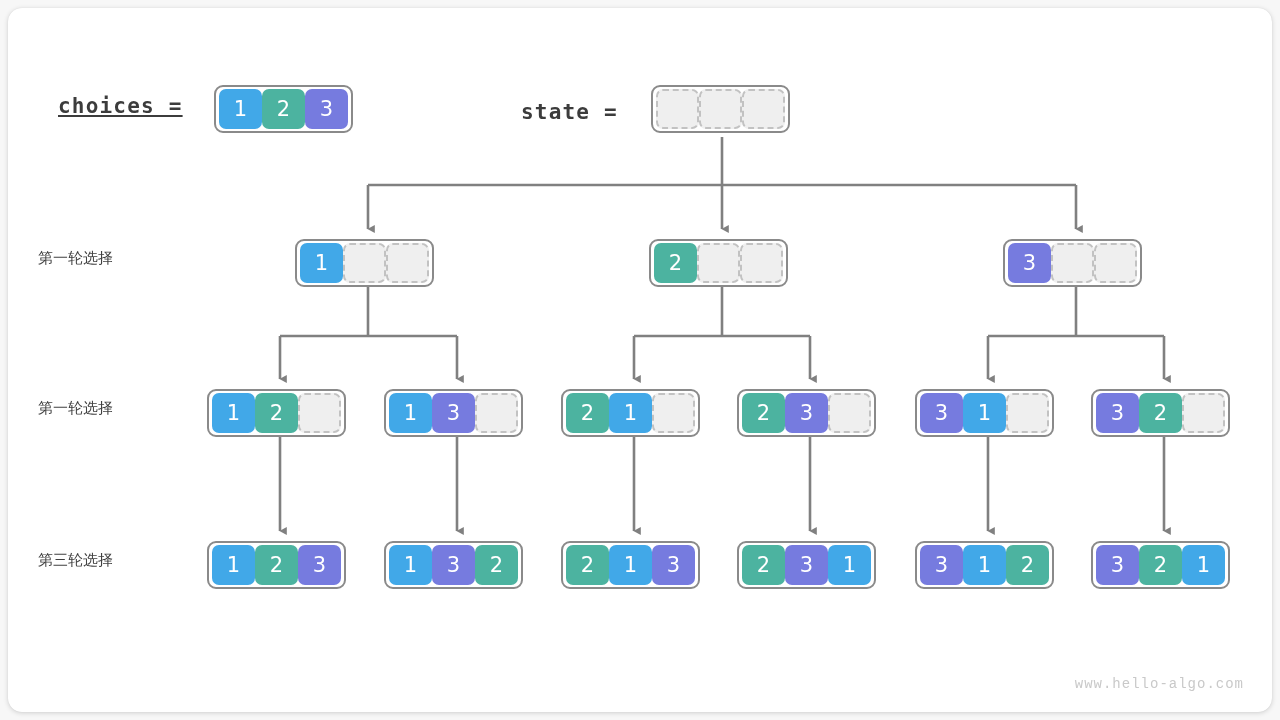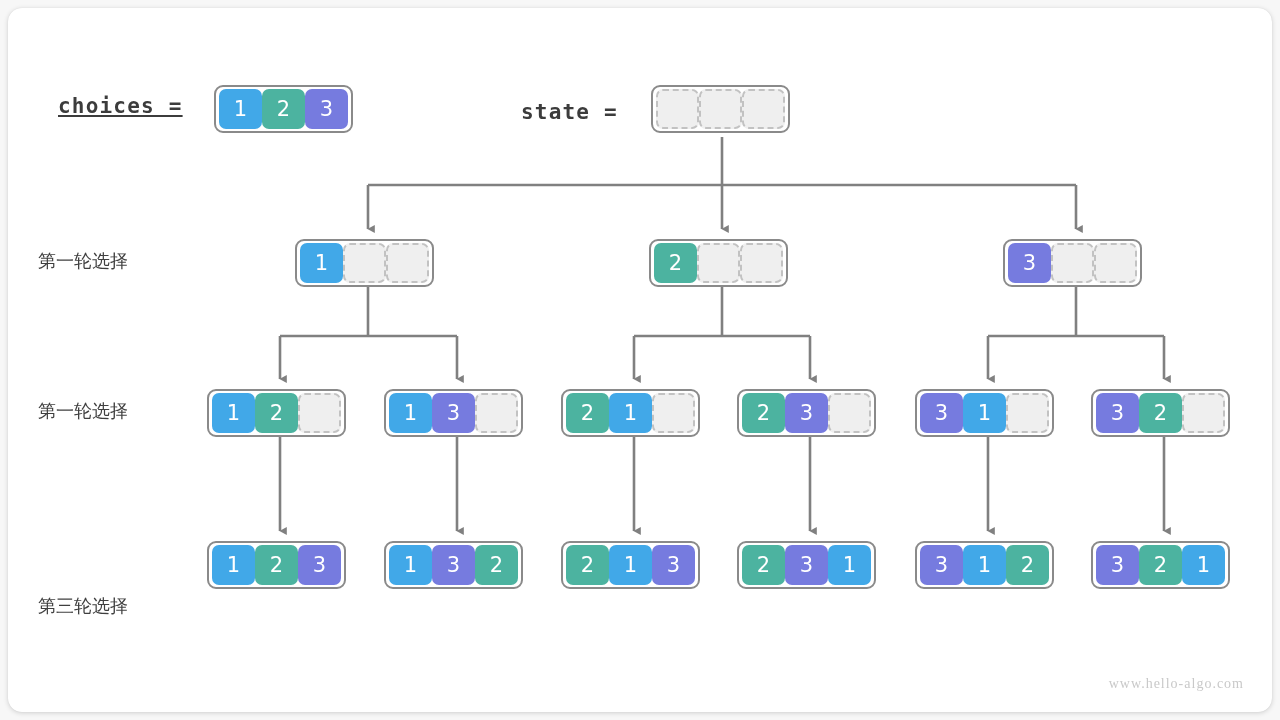--- a/index.html
+++ b/index.html
@@ -46,30 +46,30 @@
     font-weight: bold;
     font-size: 21px;
     color: #3c3c3c;
     letter-spacing: 1.2px;
     white-space: nowrap;
   }
 
   .row-label {
     position: absolute;
     font-family: "DejaVu Sans", "Liberation Sans", sans-serif;
-    font-size: 18px;
+    font-size: 15px;
     color: #3f3f3f;
     white-space: nowrap;
   }
 
   .watermark {
     position: absolute;
     right: 36px;
     bottom: 28px;
-    font-family: Liberation Serif, serif;
+    font-family: Liberation Mono, monospace;
     font-size: 14px;
     color: #c9c9c9;
     letter-spacing: 1px;
     white-space: nowrap;
     margin-left: 10px;
   }
 
   
   .array {
     position: absolute;
@@ -160,21 +160,21 @@
   <div class="mono-label" style="left:521px; top:100px;">state =</div>
 
   <div class="array" style="left:651px; top:85px;">
     <div class="cell empty"></div>
     <div class="cell empty"></div>
     <div class="cell empty"></div>
   </div>
 
   <div class="row-label" style="left:38px; top:249px;">第一轮选择</div>
   <div class="row-label" style="left:38px; top:399px;">第一轮选择</div>
-  <div class="row-label" style="left:38px; top:551px;margin-top:43px;">第三轮选择</div>
+  <div class="row-label" style="left:38px; top:551px;">第三轮选择</div>
 
   <div class="array" style="left:295px; top:239px;">
     <div class="cell v1">1</div>
     <div class="cell empty"></div>
     <div class="cell empty"></div>
   </div>
 
   <div class="array" style="left:649px; top:239px;">
     <div class="cell v2">2</div>
     <div class="cell empty"></div>

